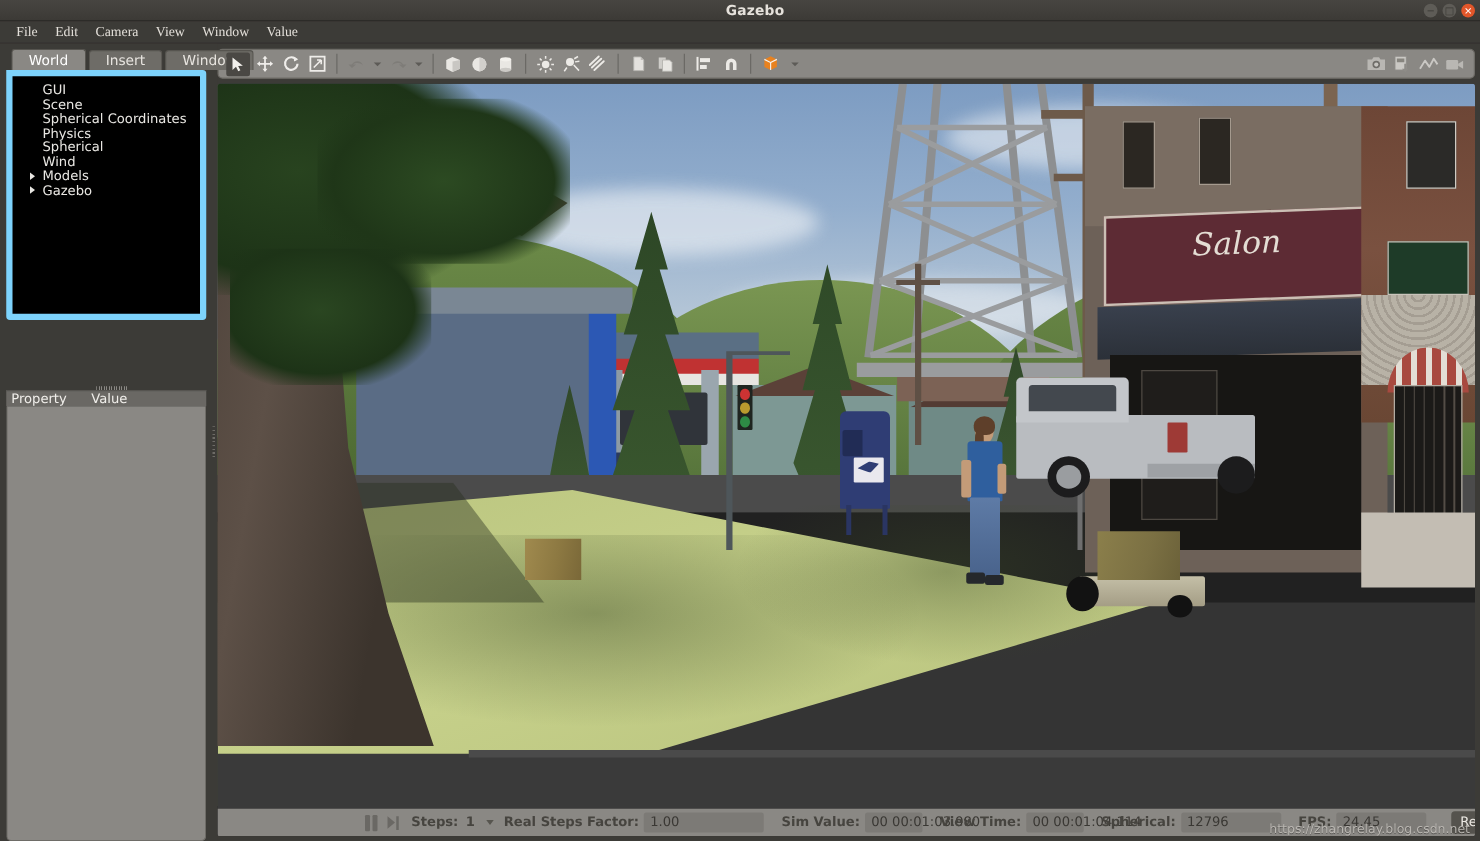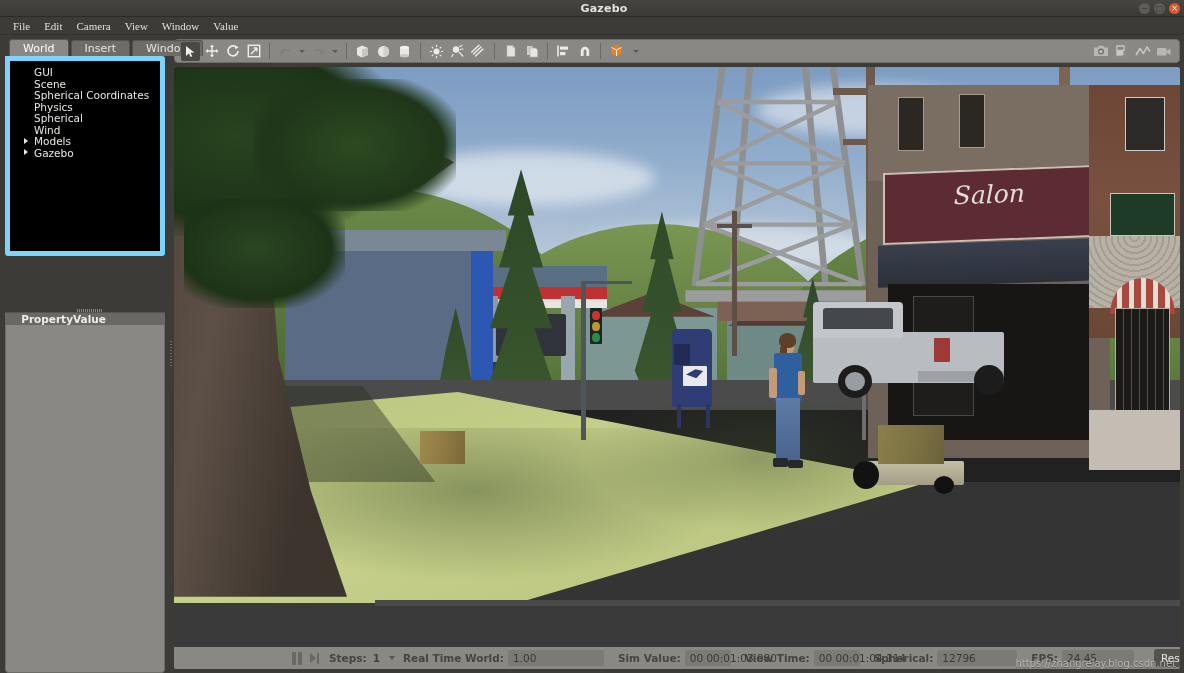--- a/index.html
+++ b/index.html
@@ -71,21 +71,21 @@
   }
   .tree-item .arrow {
     position:absolute; left:14px; top:1.5px;
     width:0; height:0; border-left:4px solid #e9e7e3;
     border-top:3.5px solid transparent; border-bottom:3.5px solid transparent;
   }
 
   #propheader {
     margin-top:56px; height:13px; background:#6a6864;
     border-top:1px solid #565450; display:flex; align-items:center;
-    font-size:10.5px; font-weight:bold; color:#f0eeea;text-align:right;
+    font-size:10.5px; font-weight:normal; color:#f0eeea;
   }
   #propheader .grip {
     position:absolute; left:72px; top:-4px; width:26px; height:3px;
     background:repeating-linear-gradient(to right,#8a8884 0 1px,transparent 1px 2px);
   }
   #propheader .c1 { width:68px; padding-left:4px; }
   #propheader .c2 { }
 
   #propbody {
     background:#8a8884; height:348px; border-radius:0 0 4px 4px;
@@ -615,21 +615,21 @@
         </div>
         <div class="stepbtn">
           <div class="tri"></div>
           <div class="bar"></div>
         </div>
 
         <span class="sb-plain">Steps:</span>
         <span class="sb-plain">1</span>
         <span class="sb-caret"></span>
 
-        <span class="sb-label">Real Time World:</span>
+        <span class="sb-label">Real Steps Factor:</span>
         <span class="sb-field" style="min-width:96px;">1.00</span>
 
         <span class="sb-label">Sim Value:</span>
         <span class="sb-field">00 00:01:03.980</span>
 
         <span class="sb-label">View Time:</span>
         <span class="sb-field">00 00:01:04.114</span>
 
         <span class="sb-label">Spherical:</span>
         <span class="sb-field" style="min-width:80px;">12796</span>

